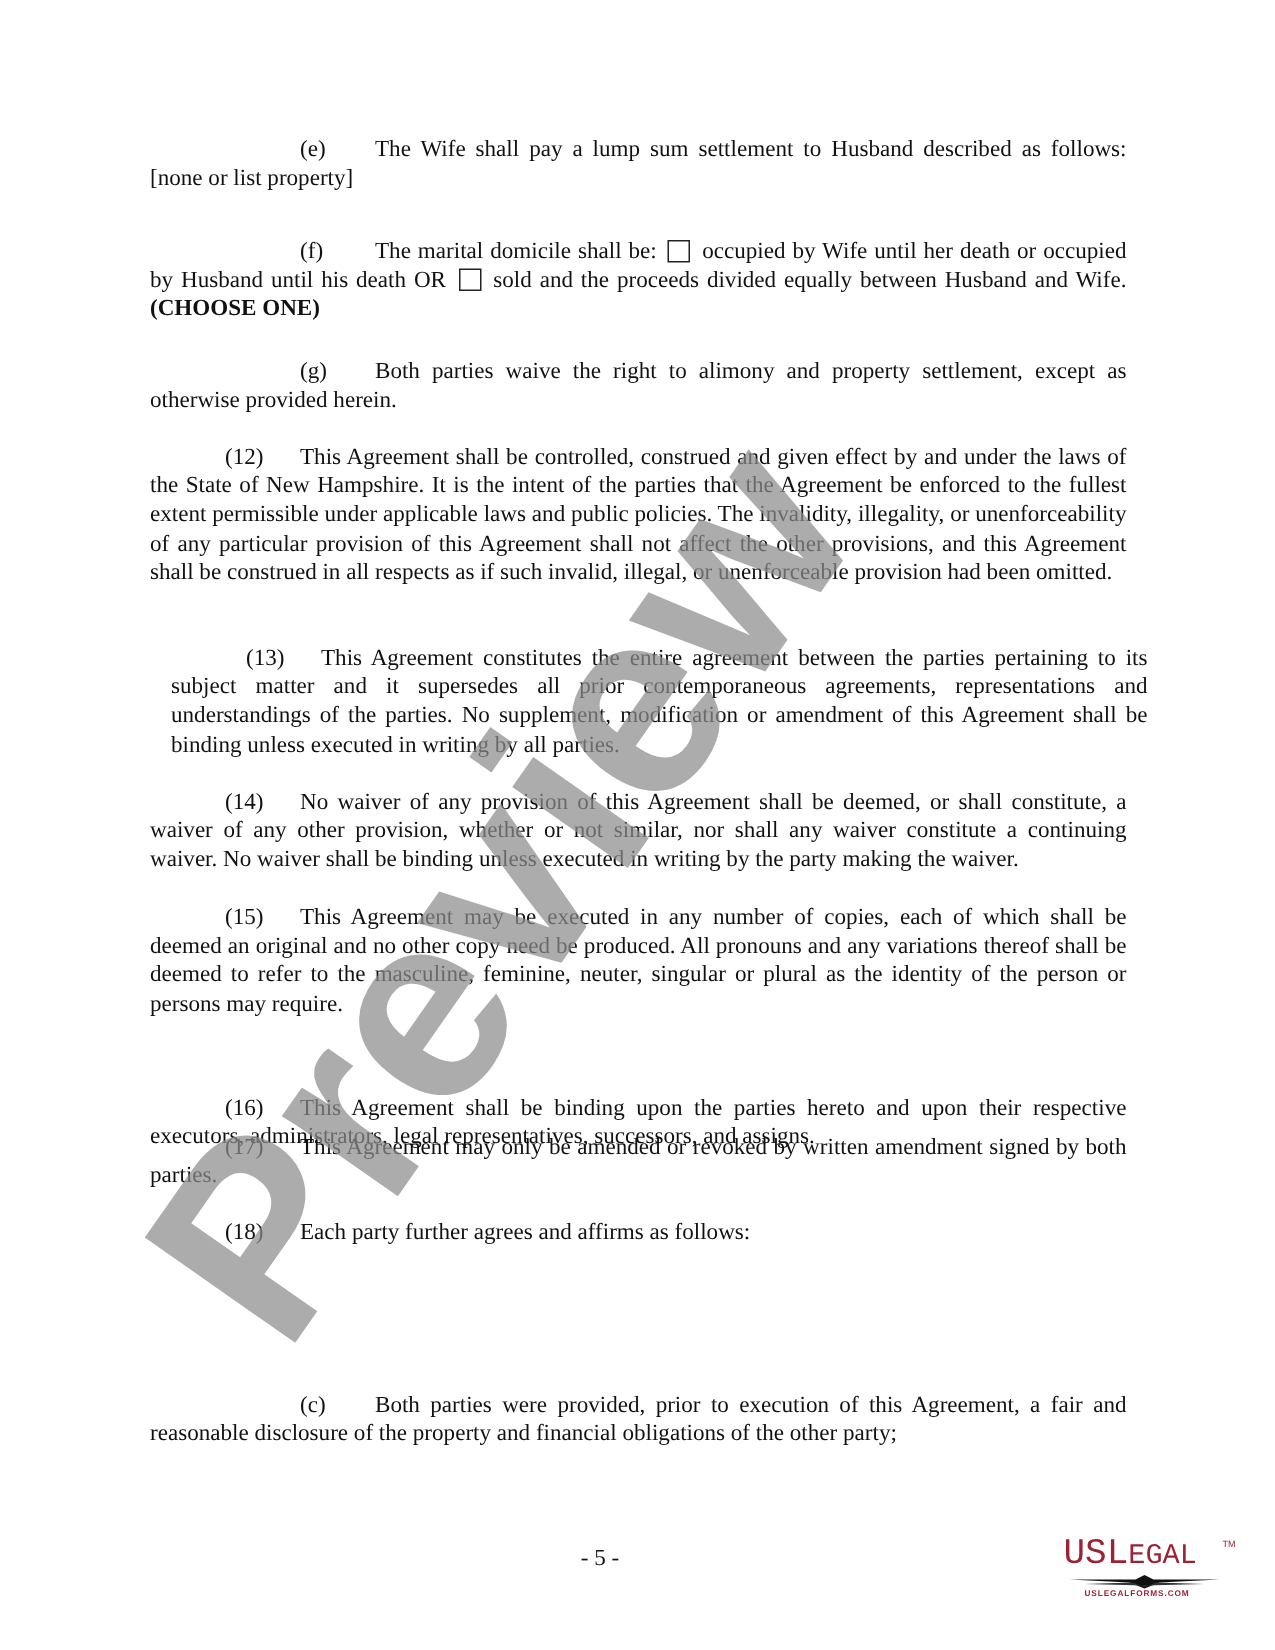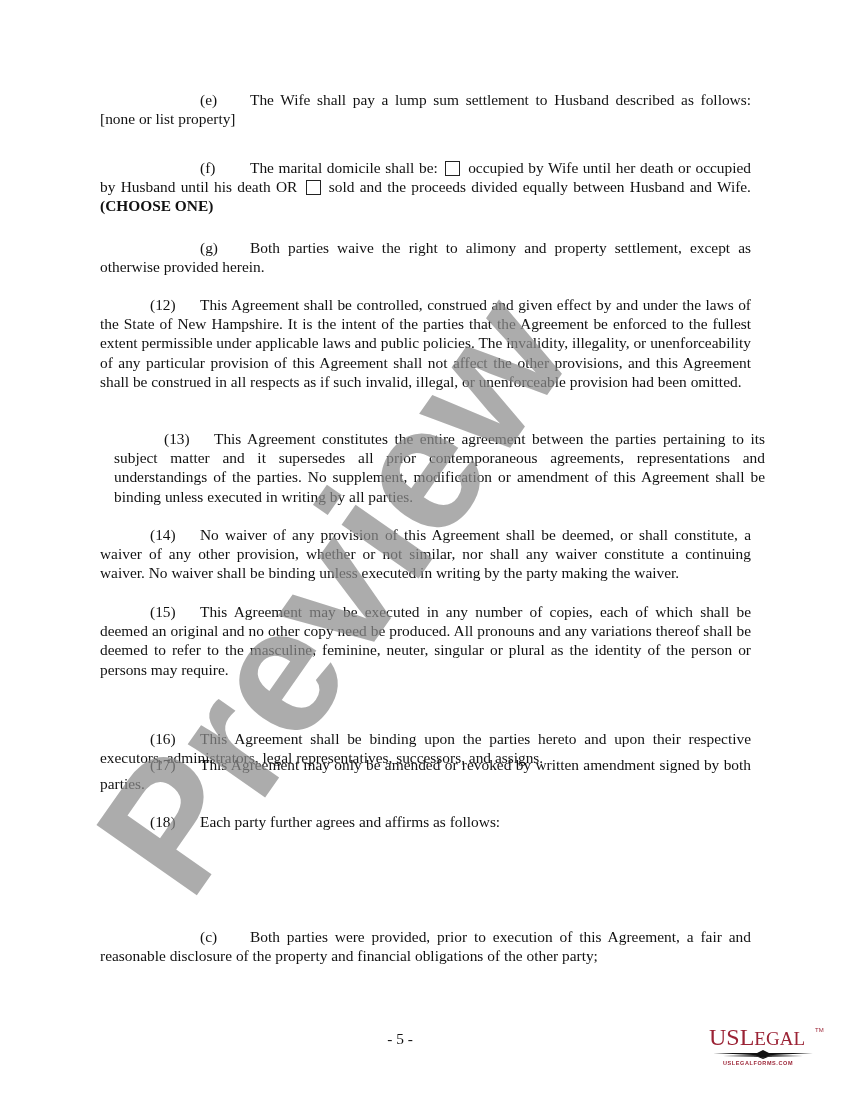--- a/index.html
+++ b/index.html
@@ -14,21 +14,21 @@
   .ind2 { display: inline-block; width: 50px; }
   .numlbl { display: inline-block; width: 50px; }
   .sublbl { display: inline-block; width: 50px; }
   .chk {
     display: inline-block; width: 15px; height: 15px; border: 1px solid #222;
     vertical-align: -3px; margin: 0 3px; box-sizing: border-box;
   }
   .bold { font-weight: bold; }
   .pagenum { position: absolute; top: 1030px; left: 0; width: 800px; text-align: center; font-size: 15.4px; }
   .logo { position: absolute; left: 707px; top: 1025px; width: 115px; height: 45px; }
-  .logo-text { font-family: Liberation Serif, serif; color: #9b2335; font-size: 24px; letter-spacing: 0px; line-height: 24px; position: absolute; left: 2px; top: 0; }
+  .logo-text { font-family: Liberation Mono, monospace; color: #9b2335; font-size: 24px; letter-spacing: 0px; line-height: 24px; position: absolute; left: 2px; top: 0; }
   .logo-text .small { font-size: 19px; }
   .logo-tm { position: absolute; left: 108px; top: 2px; font-size: 6px; color: #9b2335; font-family: "Liberation Sans", sans-serif; }
   .logo-sub { position: absolute; left: 16px; top: 35px; font-family: "Liberation Sans", sans-serif; font-size: 5.5px; color: #9b2335; letter-spacing: 0.6px; font-weight: bold; }
   .watermark { position: absolute; left: 0; top: 0; width: 850px; height: 1100px; pointer-events: none; }
 </style>
 </head>
 <body>
 
 <div class="page">
 

